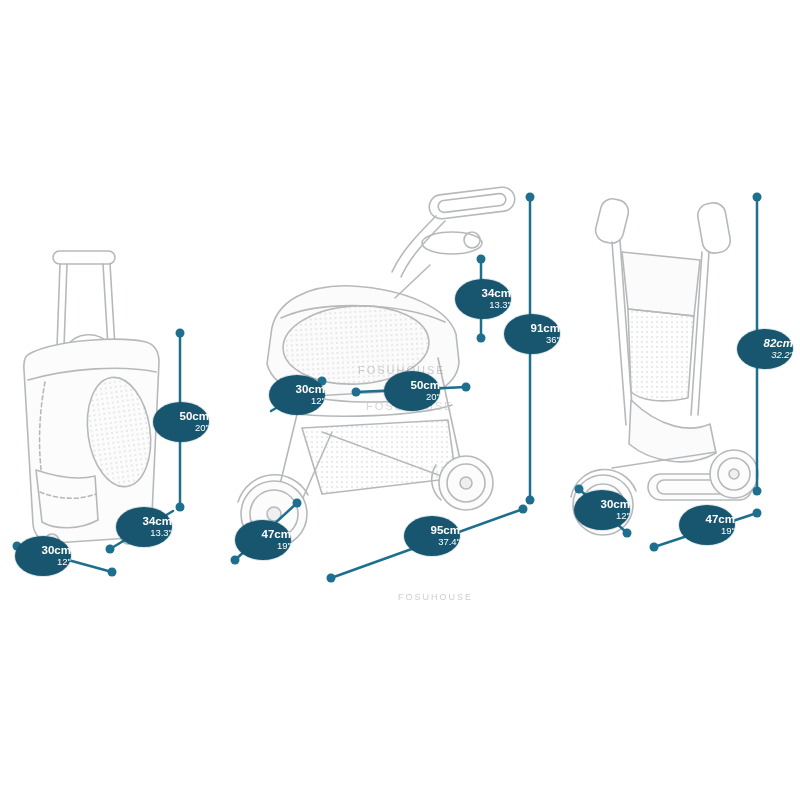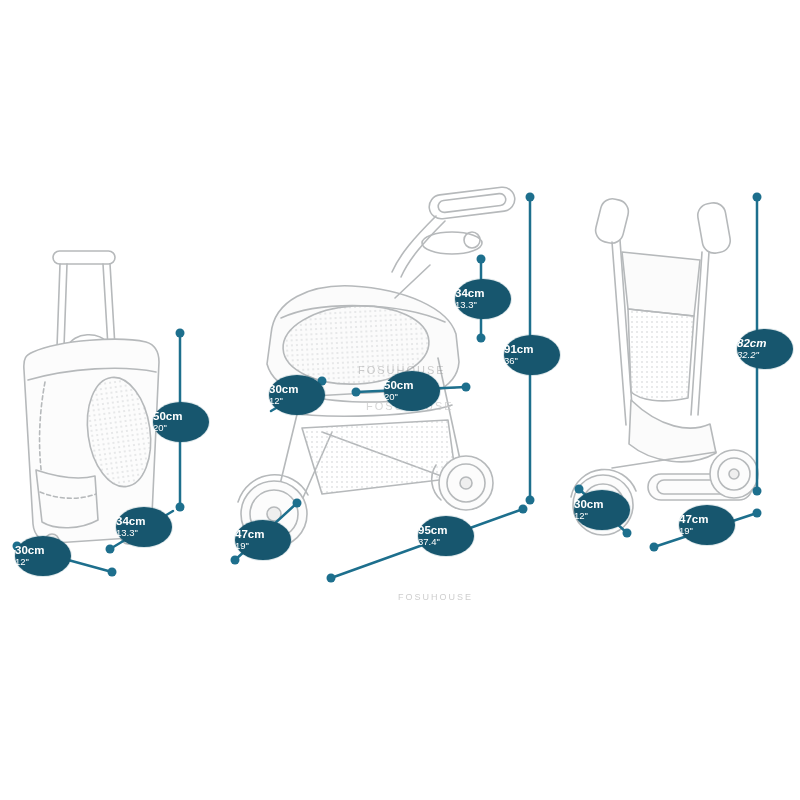--- a/index.html
+++ b/index.html
@@ -4,21 +4,21 @@
 <style>
   html,body{margin:0;padding:0;background:#ffffff;}
   #stage{
     position:relative;width:800px;height:800px;background:#ffffff;overflow:hidden;
     font-family:"Liberation Sans", sans-serif;
   }
   #art{position:absolute;left:0;top:0;}
   .badge{
     position:absolute;width:56px;height:40px;border-radius:50%;
     background:#17566e;color:#ffffff;display:flex;flex-direction:column;
-    align-items:flex-start;justify-content:center;line-height:1.15;
+    align-items:flex-end;justify-content:center;line-height:1.15;
     box-shadow:0 0 0 1px rgba(23,86,110,.15);
   }
   .badge .cm{font-size:11.5px;font-weight:bold;}
   .badge .in{font-size:9.5px;}
   .watermark{
     position:absolute;color:rgba(145,145,145,.45);font-size:11px;
     letter-spacing:2px;white-space:nowrap;pointer-events:none;
   }
   .watermark.w2{color:rgba(200,200,200,.75);}
 </style>
@@ -195,25 +195,25 @@
     <span class="in">12"</span>
   </div>
   <div class="badge" style="left:384px;top:371px;">
     <span class="cm">50cm</span>
     <span class="in">20"</span>
   </div>
   <div class="badge" style="left:455px;top:279px;">
     <span class="cm">34cm</span>
     <span class="in">13.3"</span>
   </div>
-  <div class="badge" style="left:504px;top:335px;">
+  <div class="badge" style="left:504px;top:314px;">
     <span class="cm">91cm</span>
     <span class="in">36"</span>
   </div>
-  <div class="badge" style="left:418px;top:516px;">
+  <div class="badge" style="left:404px;top:516px;">
     <span class="cm">95cm</span>
     <span class="in">37.4"</span>
   </div>
   <div class="badge" style="left:235px;top:520px;">
     <span class="cm">47cm</span>
     <span class="in">19"</span>
   </div>
   <div class="badge" style="left:737px;top:329px;font-style:italic;">
     <span class="cm">82cm</span>
     <span class="in">32.2"</span>

